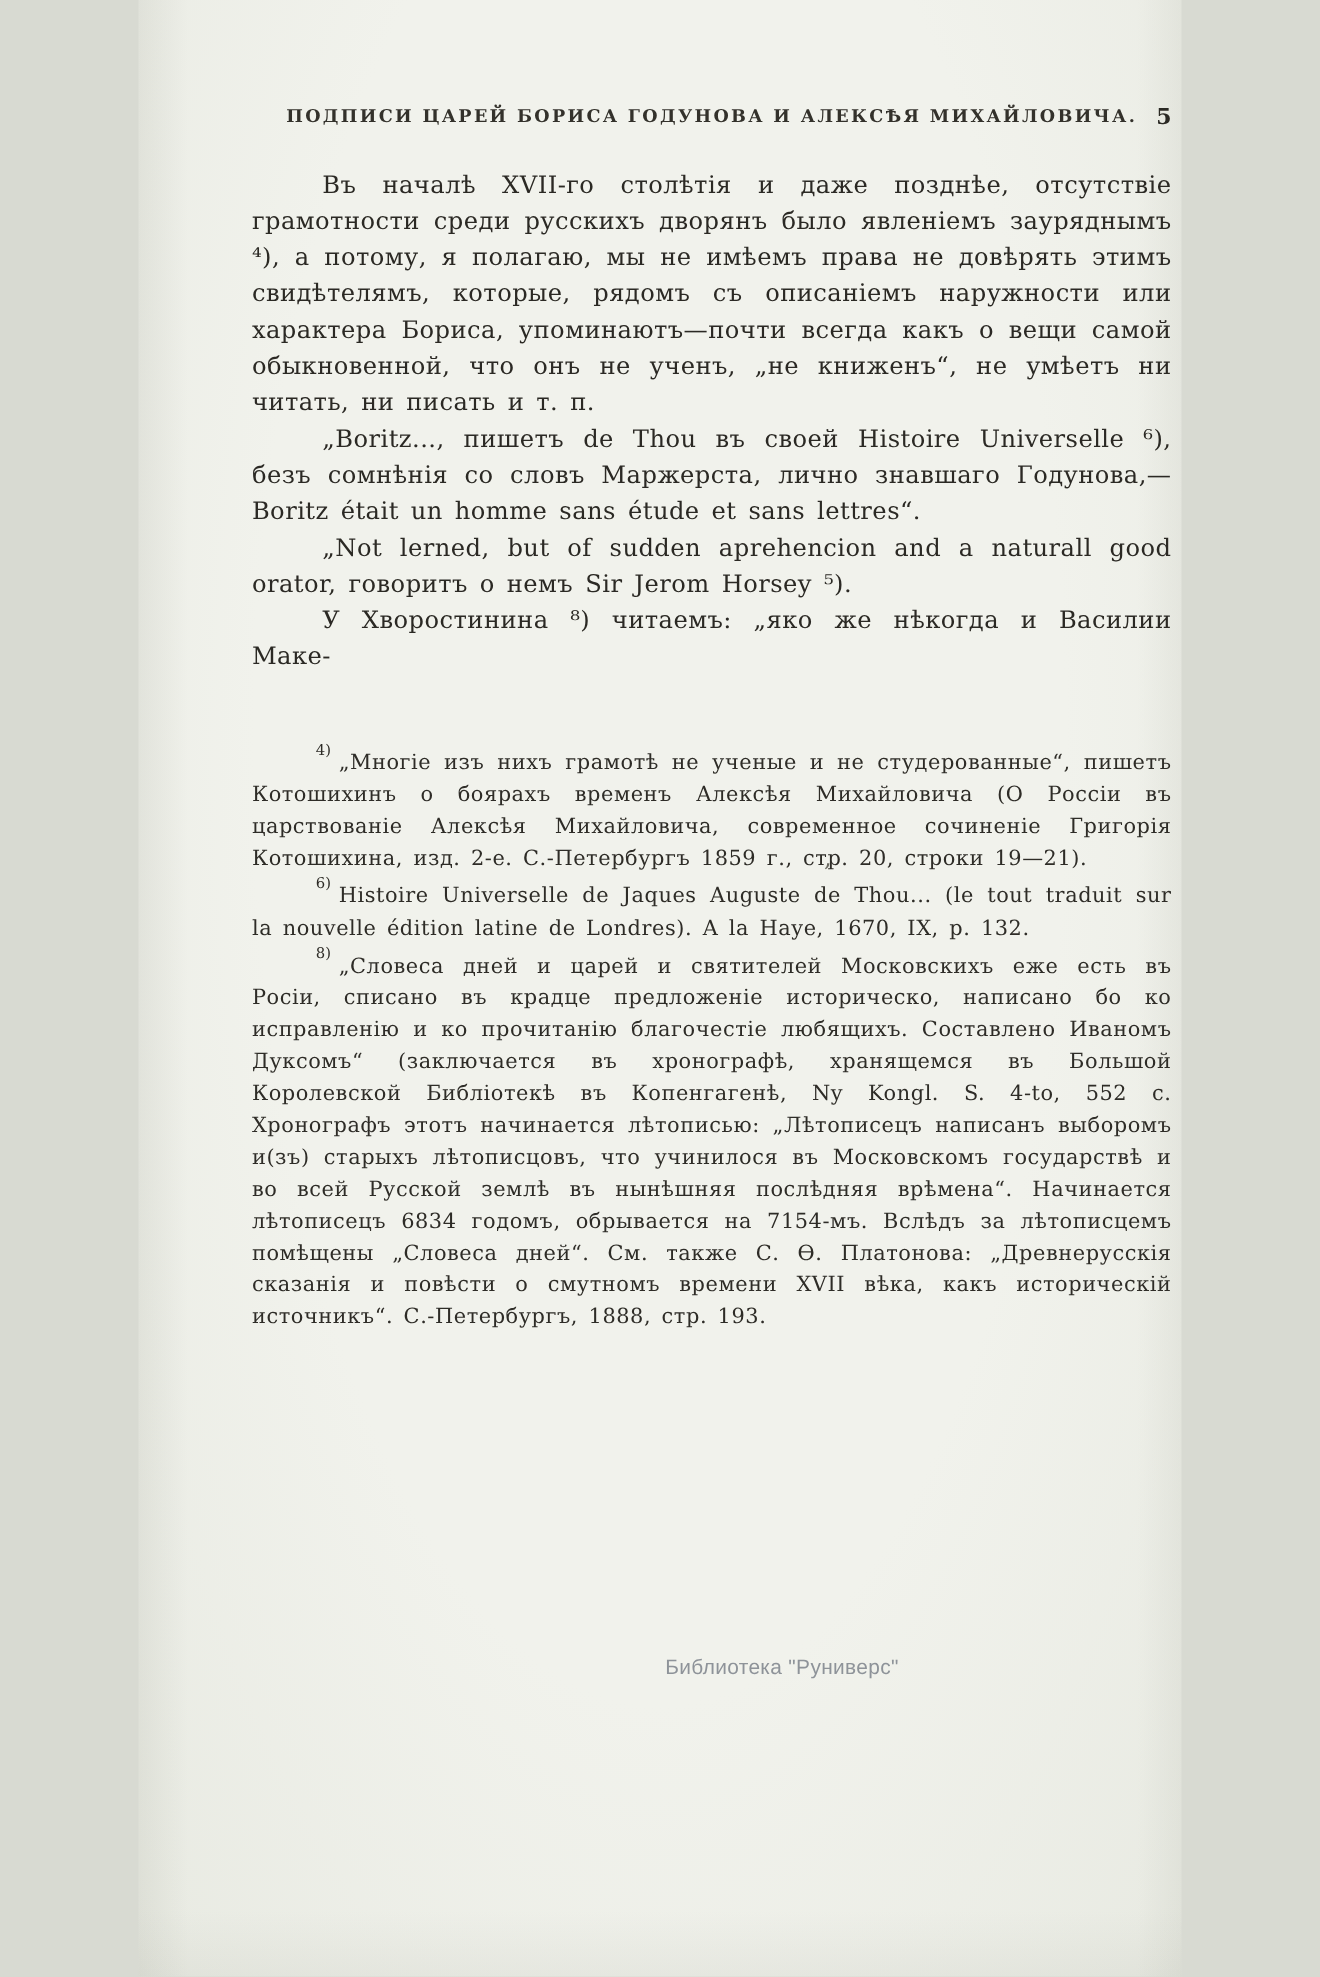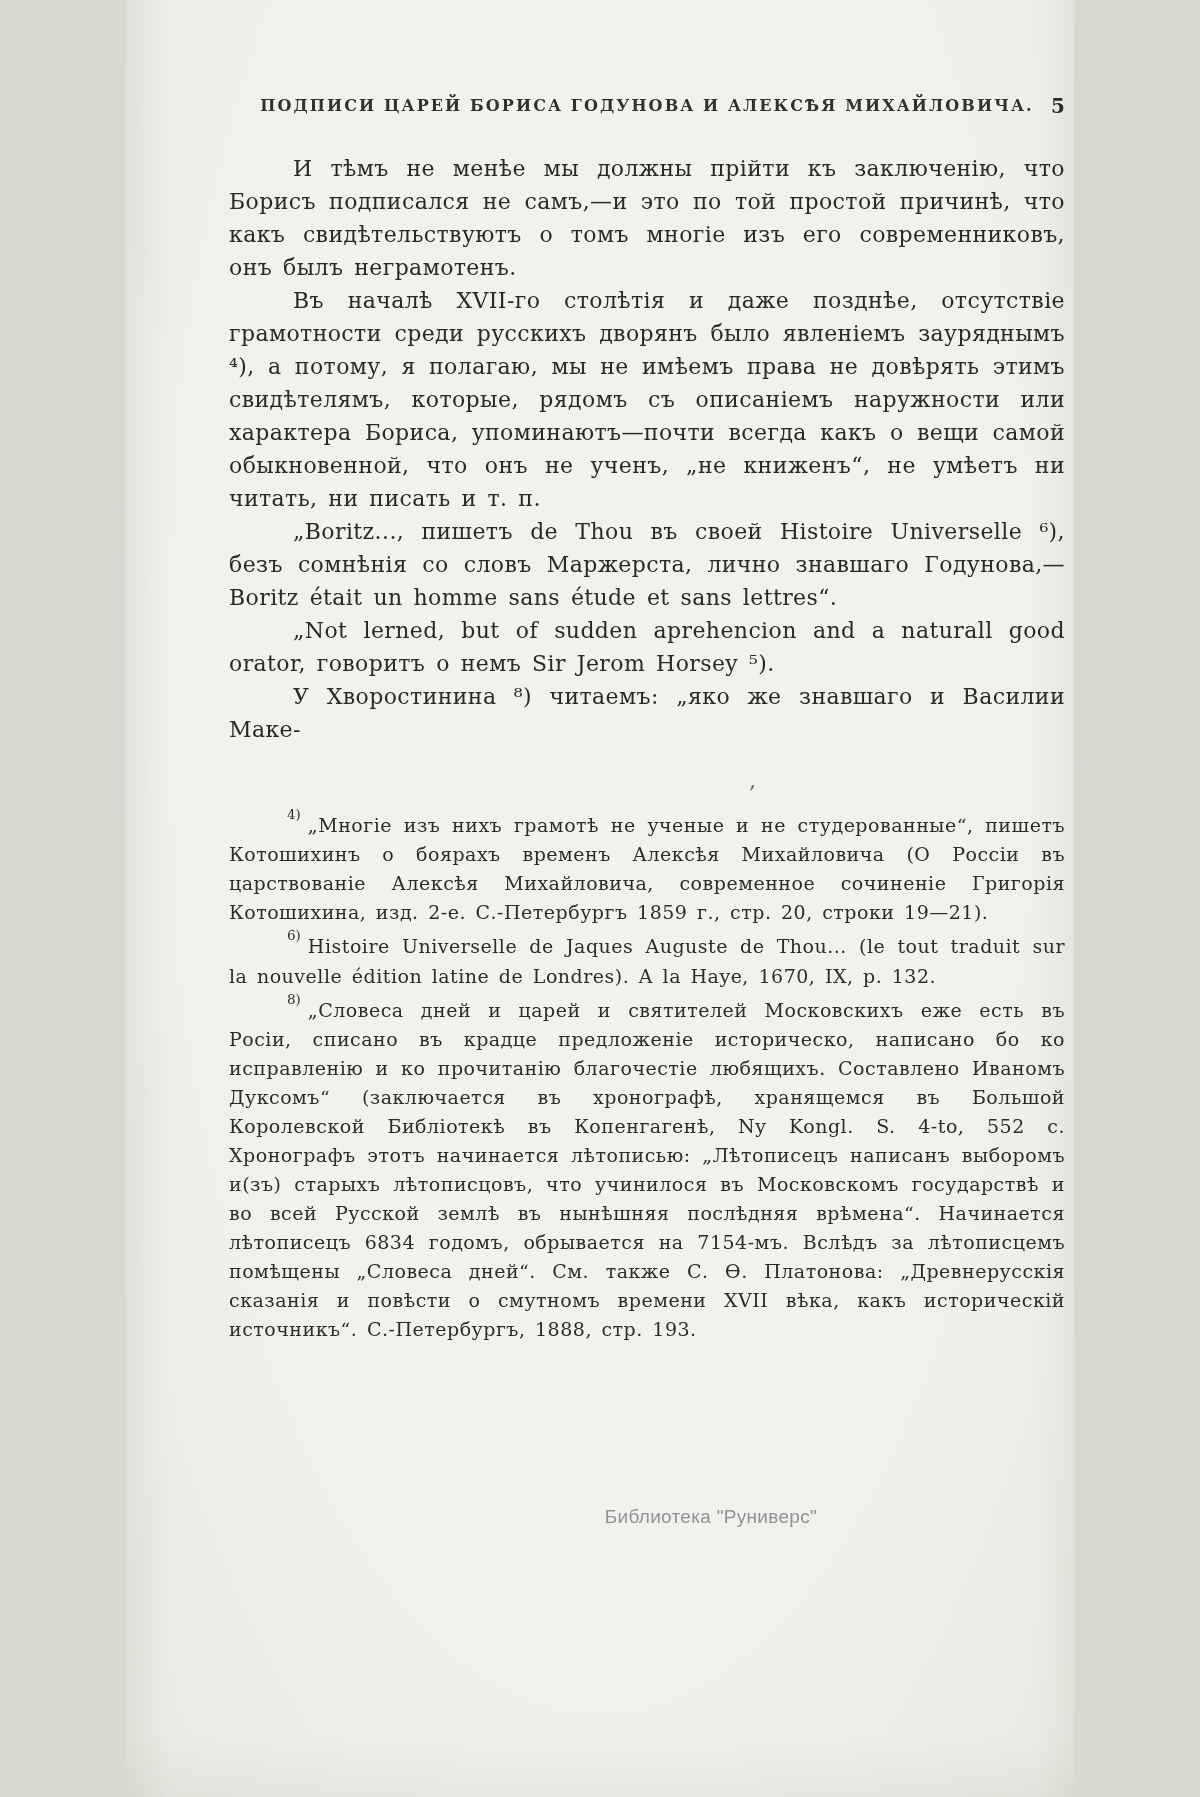--- a/index.html
+++ b/index.html
@@ -104,25 +104,24 @@
 
 <div class="page">
   <div class="content">
 
     <div class="header-row">
       <div class="running-title">ПОДПИСИ ЦАРЕЙ БОРИСА ГОДУНОВА И АЛЕКСѢЯ МИХАЙЛОВИЧА.</div>
       <div class="page-number">5</div>
     </div>
 
     <div class="body-text">
-      <p class="para">И тѣмъ не менѣе мы должны прійти къ заключенію, что Борисъ подписался не самъ,—и это по той простой причинѣ, что какъ свидѣтельствуютъ о томъ многіе изъ его современниковъ, онъ былъ неграмотенъ.</p>
       <p class="para">Въ началѣ XVII-го столѣтія и даже позднѣе, отсутствіе грамотности среди русскихъ дворянъ было явленіемъ зауряднымъ ⁴), а потому, я полагаю, мы не имѣемъ права не довѣрять этимъ свидѣтелямъ, которые, рядомъ съ описаніемъ наружности или характера Бориса, упоминаютъ—почти всегда какъ о вещи самой обыкновенной, что онъ не ученъ, „не книженъ“, не умѣетъ ни читать, ни писать и т. п.</p>
       <p class="para">„Boritz..., пишетъ de Thou въ своей Histoire Universelle ⁶), безъ сомнѣнія со словъ Маржерста, лично знавшаго Годунова,—Boritz était un homme sans étude et sans lettres“.</p>
       <p class="para">„Not lerned, but of sudden aprehencion and a naturall good orator, говоритъ о немъ Sir Jerom Horsey ⁵).</p>
-      <p class="para">У Хворостинина ⁸) читаемъ: „яко же знавшаго и Василии Маке-</p>
+      <p class="para">У Хворостинина ⁸) читаемъ: „яко же нѣкогда и Василии Маке-</p>
     </div>
 
     <div class="artifact">,</div>
 
     <div class="footnotes">
       <p class="footnote"><sup class="fn-num">4)</sup><span>„Многіе изъ нихъ грамотѣ не ученые и не студерованные“, пишетъ Котошихинъ о боярахъ временъ Алексѣя Михайловича (О Россіи въ царствованіе Алексѣя Михайловича, современное сочиненіе Григорія Котошихина, изд. 2-е. С.-Петербургъ 1859 г., стр. 20, строки 19—21).</span></p>
       <p class="footnote"><sup class="fn-num">6)</sup><span>Histoire Universelle de Jaques Auguste de Thou... (le tout traduit sur la nouvelle édition latine de Londres). A la Haye, 1670, IX, p. 132.</span></p>
       <p class="footnote"><sup class="fn-num">8)</sup><span>„Словеса дней и царей и святителей Московскихъ еже есть въ Росіи, списано въ крадце предложеніе историческо, написано бо ко исправленію и ко прочитанію благочестіе любящихъ. Составлено Иваномъ Дуксомъ“ (заключается въ хронографѣ, хранящемся въ Большой Королевской Библіотекѣ въ Копенгагенѣ, Ny Kongl. S. 4-to, 552 с. Хронографъ этотъ начинается лѣтописью: „Лѣтописецъ написанъ выборомъ и(зъ) старыхъ лѣтописцовъ, что учинилося въ Московскомъ государствѣ и во всей Русской землѣ въ нынѣшняя послѣдняя врѣмена“. Начинается лѣтописецъ 6834 годомъ, обрывается на 7154-мъ. Вслѣдъ за лѣтописцемъ помѣщены „Словеса дней“. См. также С. Ѳ. Платонова: „Древнерусскія сказанія и повѣсти о смутномъ времени XVII вѣка, какъ историческій источникъ“. С.-Петербургъ, 1888, стр. 193.</span></p>
     </div>
 

